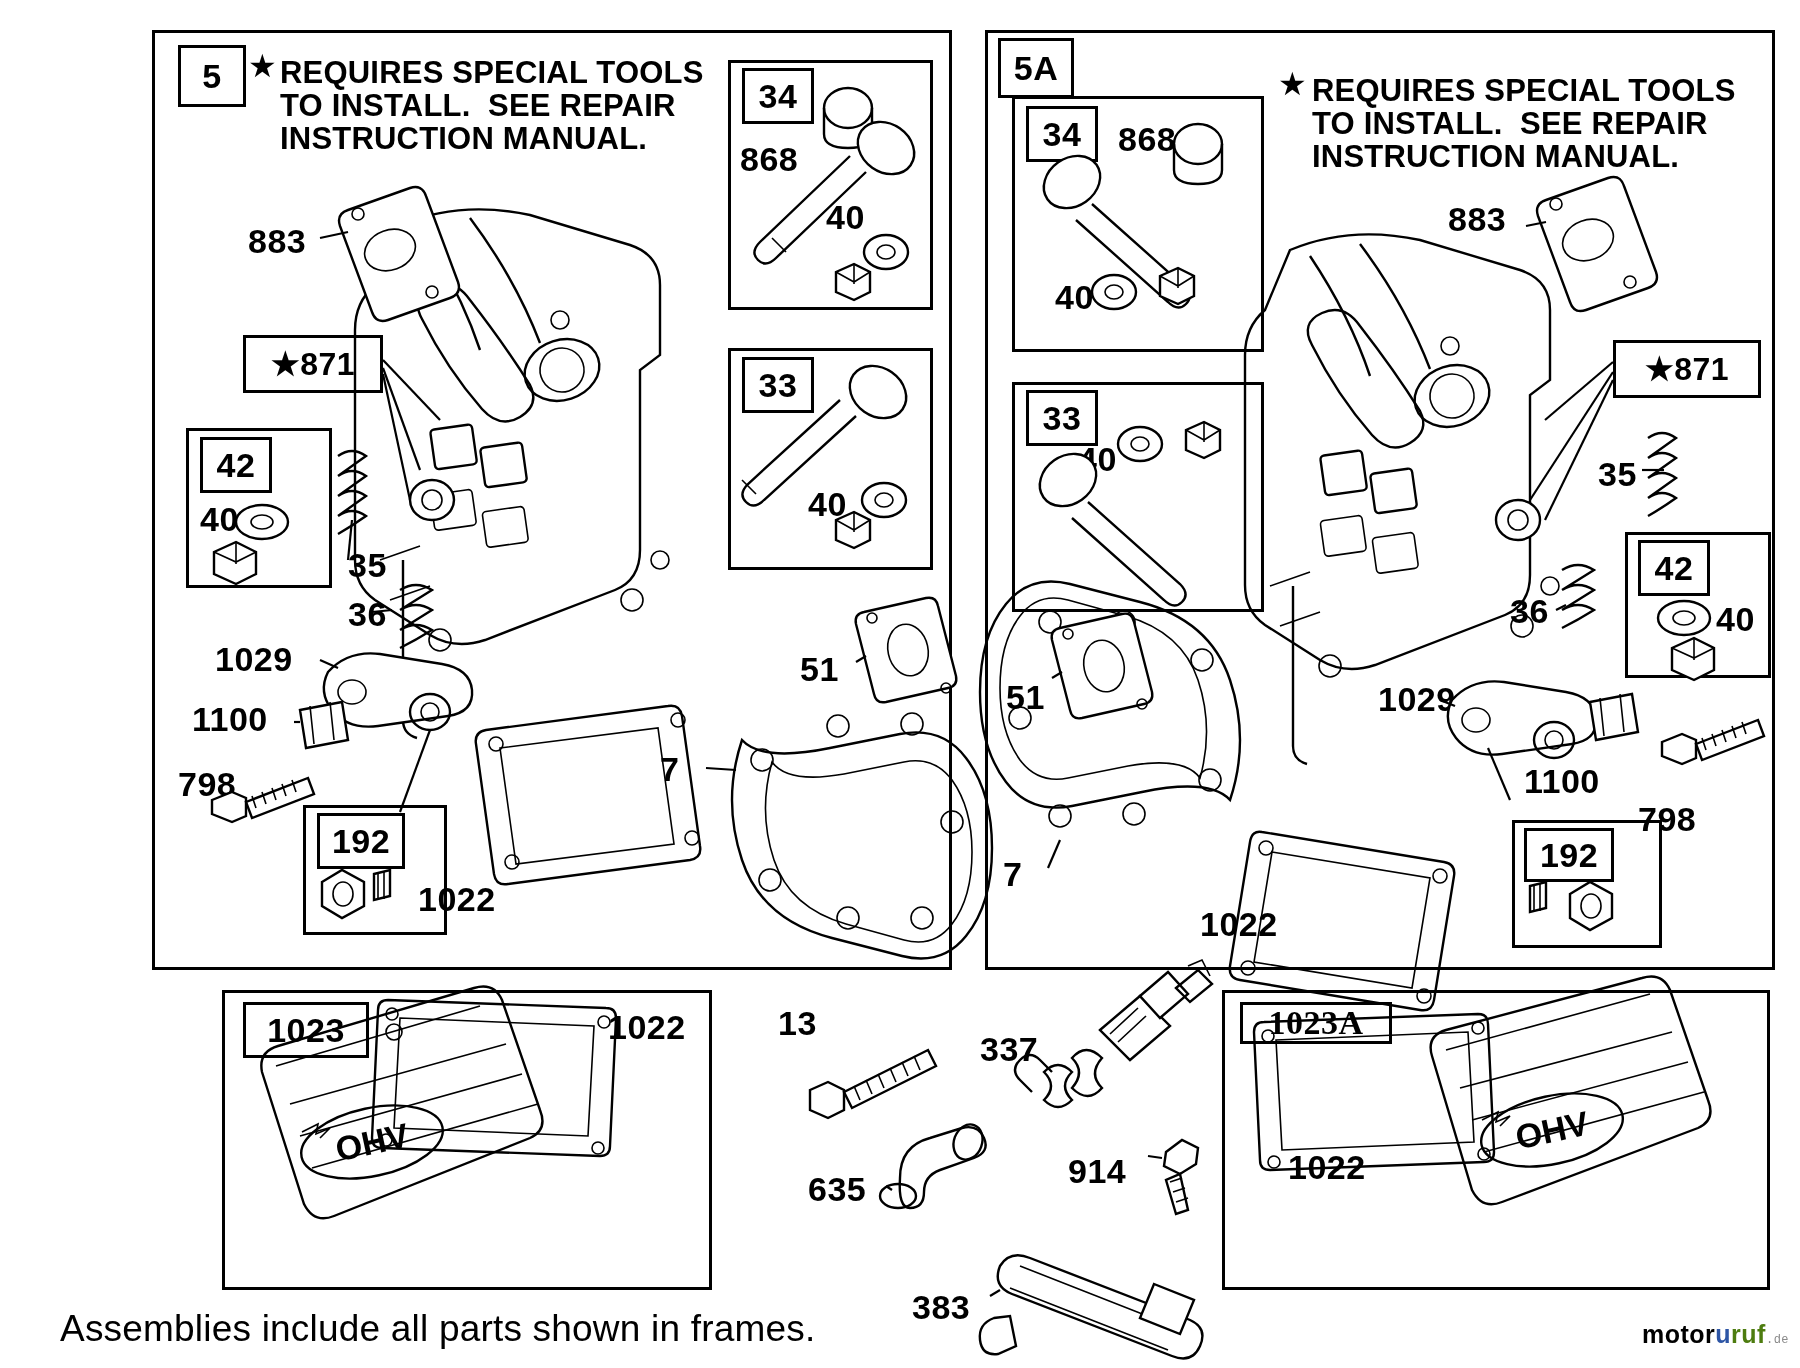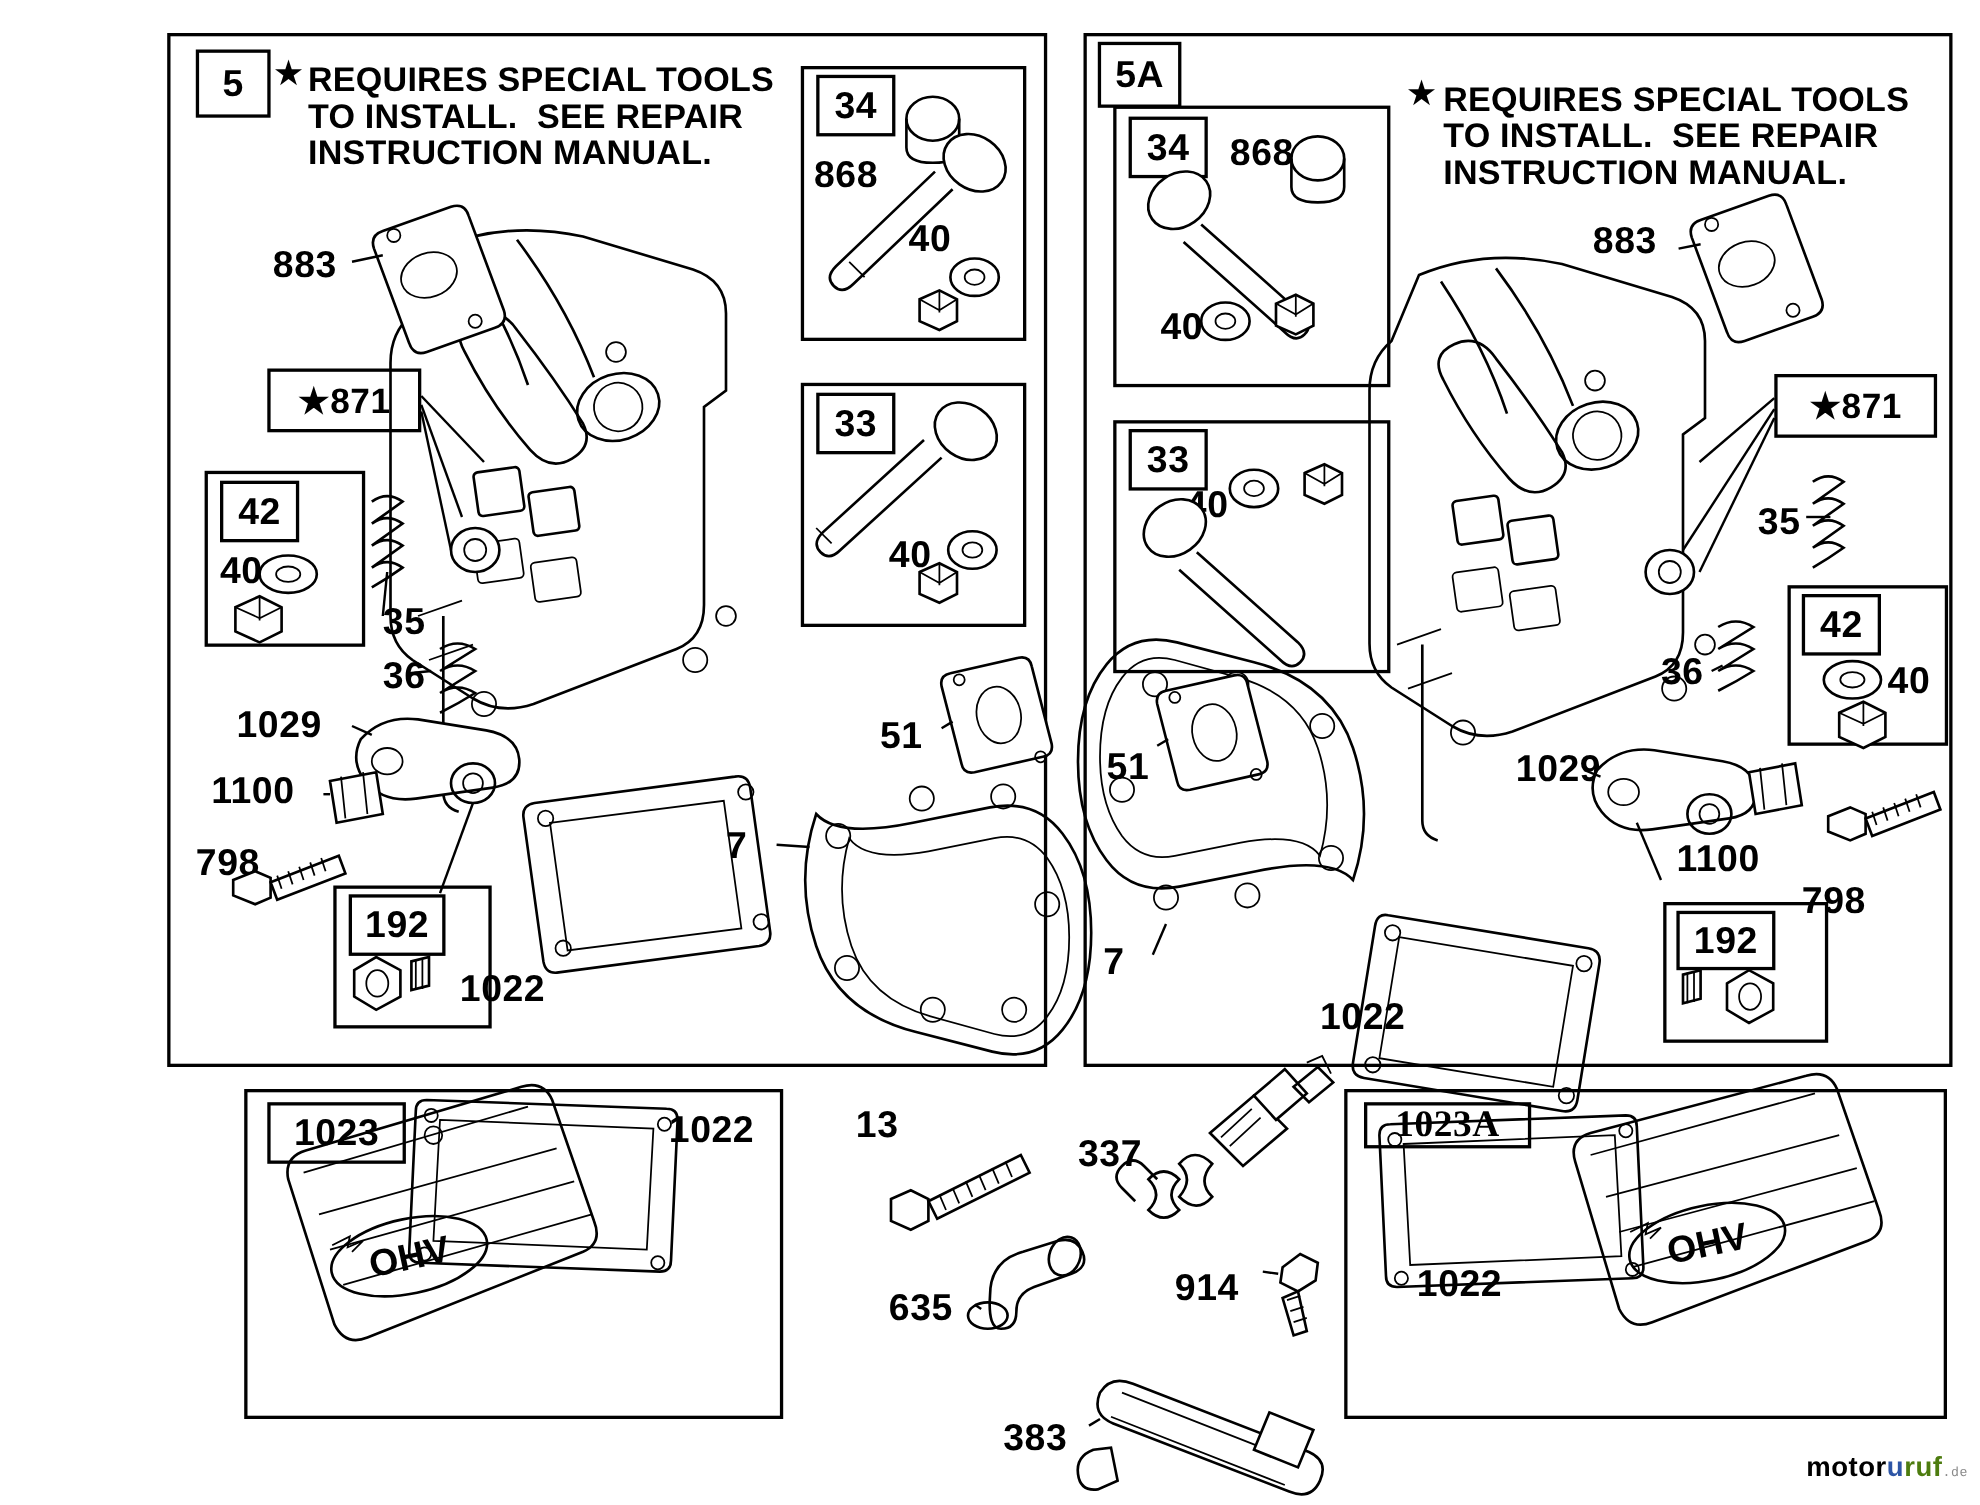--- a/index.html
+++ b/index.html
@@ -167,20 +167,21 @@
   <div class="frame" style="left:1222px; top:990px; width:548px; height:300px;"></div>
   <div class="callout" style="left:1240px; top:1002px; width:152px; height:42px;font-family:Liberation Serif, serif;">1023A</div>
   <div class="label" style="left:1288px; top:1148px;">1022</div>
 
   <div class="label" style="left:778px; top:1004px;">13</div>
   <div class="label" style="left:980px; top:1030px;">337</div>
   <div class="label" style="left:808px; top:1170px;">635</div>
   <div class="label" style="left:1068px; top:1152px;">914</div>
   <div class="label" style="left:912px; top:1272px;margin-top:16px;">383</div>
 
+  <div class="footer" style="left:60px; top:1308px;">Assemblies include all parts shown in frames.</div>
 
   <div class="wm" style="left:1642px; top:1320px;">
     <span class="m">motor</span><span class="o">u</span><span class="t">ruf</span><span class="de">.de</span>
   </div>
 
   <svg width="1800" height="1368">
 
     <g>
 
       <path class="art" d="M400 225 q60 -25 130 -10 l100 30 q30 10 30 40 l0 70 -20 15 0 180 q0 30 -25 40 l-130 50 q-30 10 -55 -5 l-55 -35 q-20 -14 -20 -40 l0 -230 q0 -28 20 -45 z"></path>

